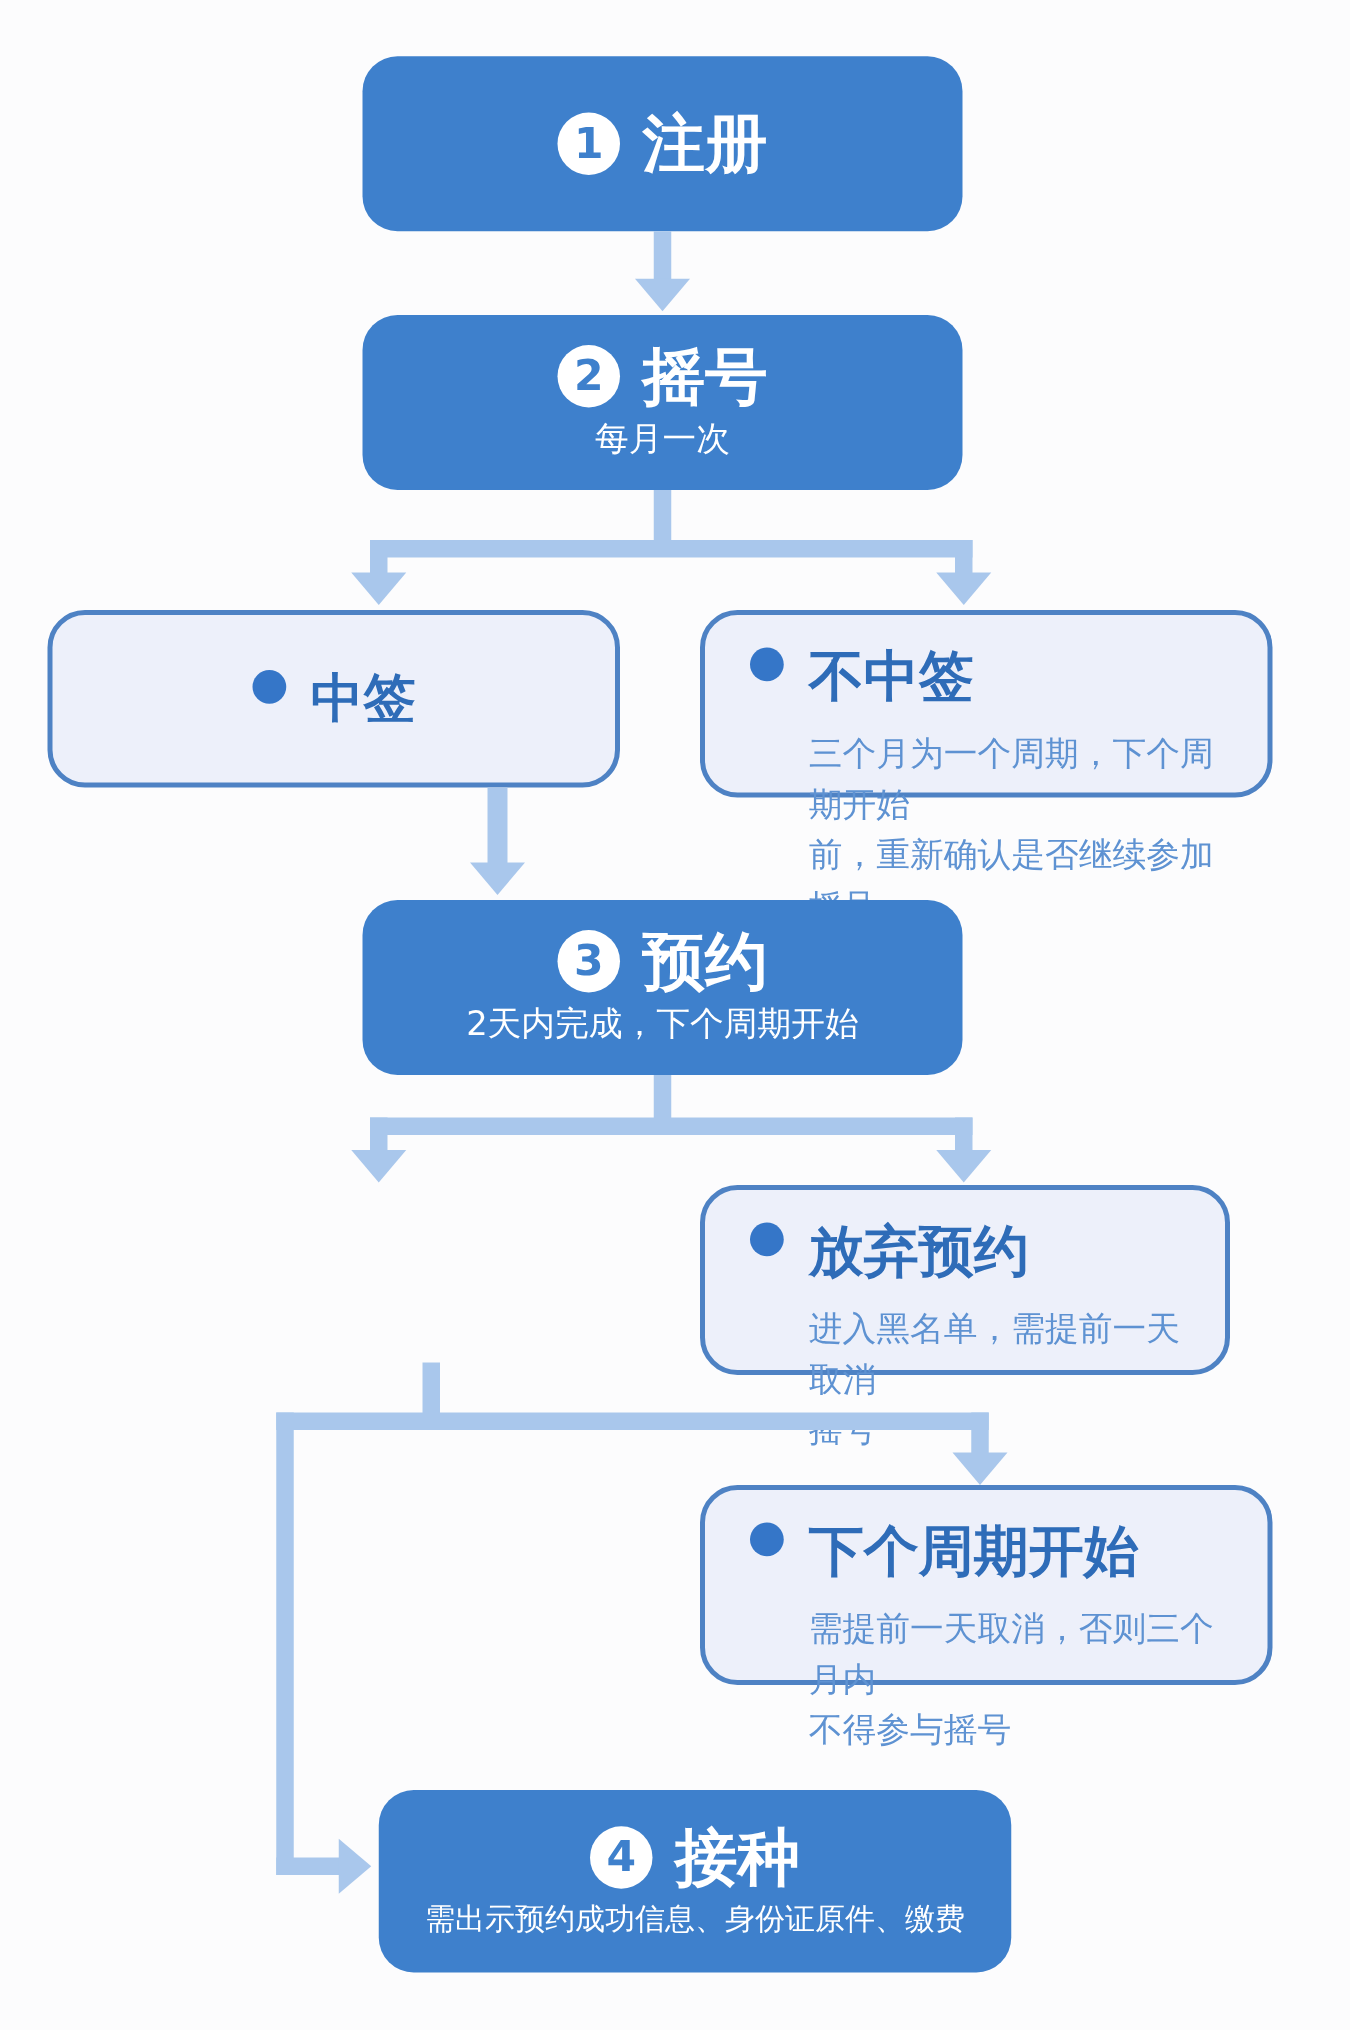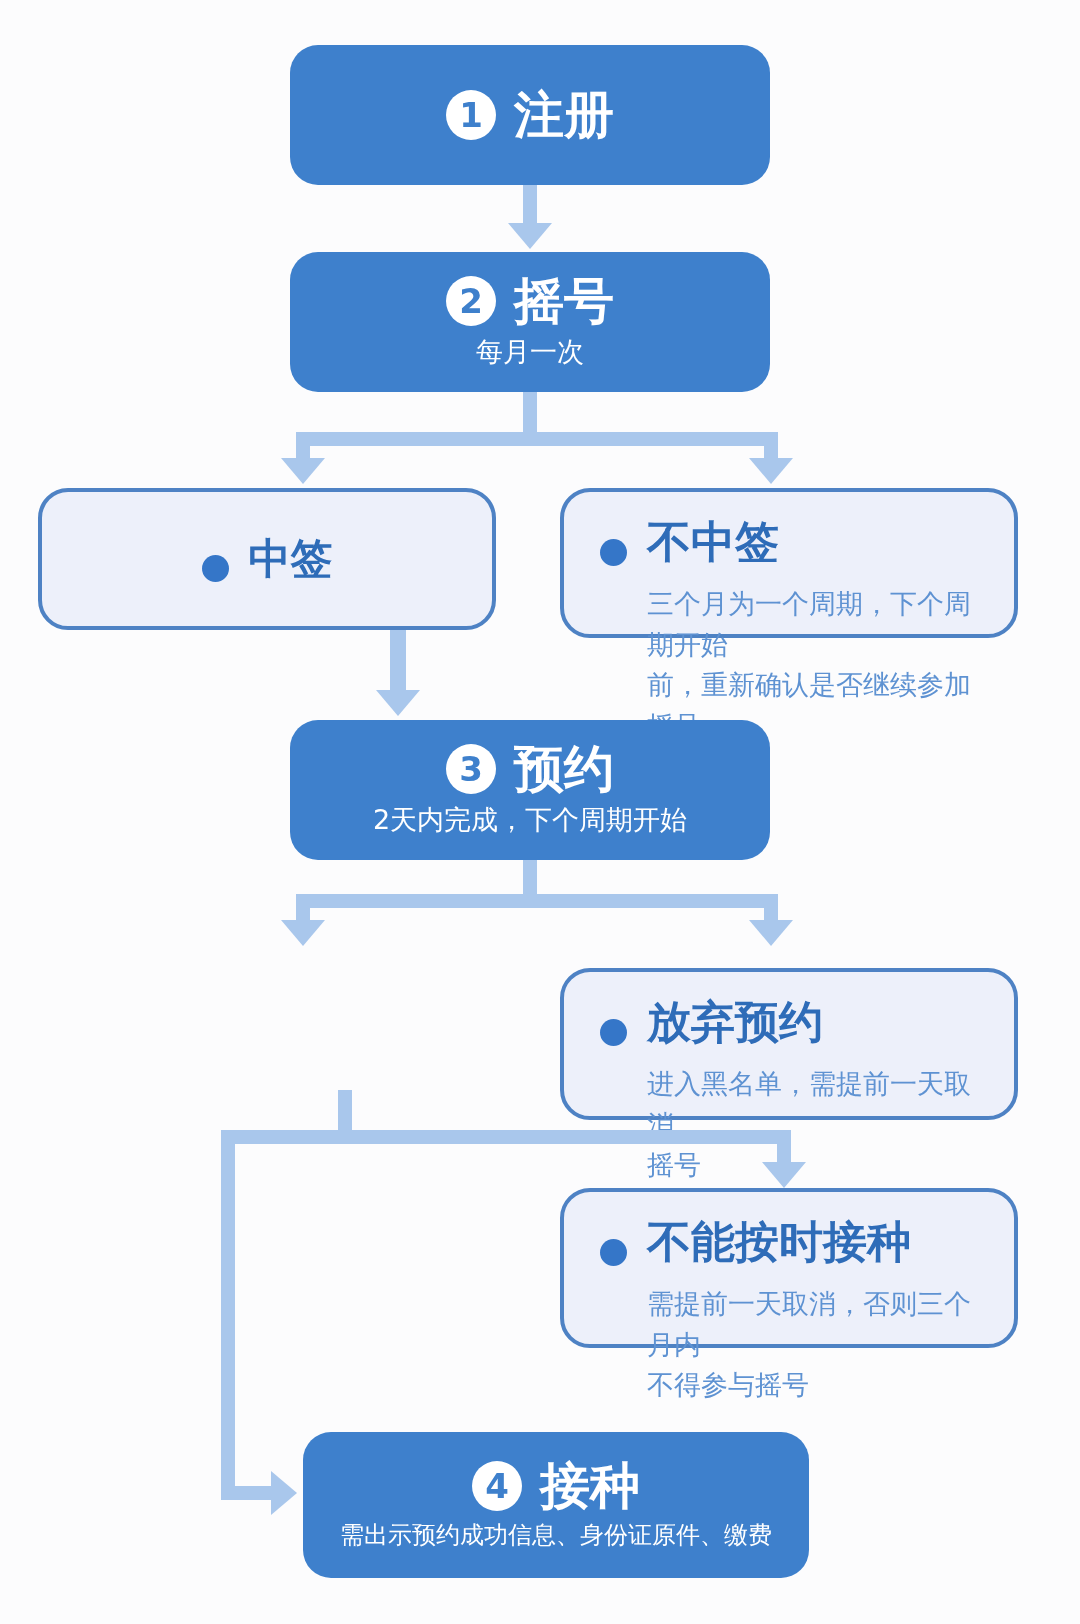--- a/index.html
+++ b/index.html
@@ -30,21 +30,21 @@
   }
   .step-sub{font-size:27px;line-height:1.2;}
 
   
   .outcome{
     position:absolute;background:var(--light-fill);
     border:4px solid var(--light-border);border-radius:30px;box-sizing:border-box;
   }
   .outcome.center{display:flex;align-items:center;justify-content:center;}
   .outcome.left{padding:26px 24px 20px 36px;}
-  .outcome-title{display:flex;align-items:flex-end;gap:20px;font-size:42px;font-weight:bold;color:var(--title-blue);line-height:1.1;}
+  .outcome-title{display:flex;align-items:flex-start;gap:20px;font-size:42px;font-weight:bold;color:var(--title-blue);line-height:1.1;}
   .outcome.left .outcome-title{font-size:44px;}
   .dot{width:27px;height:27px;border-radius:50%;background:var(--dot-blue);flex:0 0 auto;}
   .outcome-body{margin-left:47px;margin-top:18px;font-size:27px;line-height:1.5;color:var(--body-blue);white-space:pre-line;}
 
   
   .conn{position:absolute;background:var(--connector);}
   .arrow-down{position:absolute;width:0;height:0;border-left:22px solid transparent;border-right:22px solid transparent;border-top:26px solid var(--connector);}
   .arrow-right{position:absolute;width:0;height:0;border-top:22px solid transparent;border-bottom:22px solid transparent;border-left:26px solid var(--connector);}
 </style>
 </head>
@@ -105,41 +105,41 @@
   </div>
 
   <div class="conn" style="left:523px;top:860px;width:14px;height:44px;"></div>
   <div class="conn" style="left:296px;top:894px;width:482px;height:14px;"></div>
   <div class="conn" style="left:296px;top:894px;width:14px;height:30px;"></div>
   <div class="arrow-down" style="left:281px;top:920px;"></div>
   <div class="conn" style="left:764px;top:894px;width:14px;height:30px;"></div>
   <div class="arrow-down" style="left:749px;top:920px;"></div>
 
 
-  <div class="outcome left" style="left:560px;top:968px;width:458px;height:152px;">
+  <div class="outcome left" style="left:560px;top:948px;width:424px;height:152px;">
     <div class="outcome-title">
       <span class="dot"></span>
       <span>放弃预约</span>
     </div>
     <div class="outcome-body">进入黑名单，需提前一天取消
 摇号</div>
   </div>
 
   <div class="conn" style="left:338px;top:1090px;width:14px;height:46px;"></div>
   <div class="conn" style="left:221px;top:1130px;width:570px;height:14px;"></div>
   <div class="conn" style="left:777px;top:1130px;width:14px;height:36px;"></div>
   <div class="arrow-down" style="left:762px;top:1162px;"></div>
   <div class="conn" style="left:221px;top:1130px;width:14px;height:370px;"></div>
   <div class="conn" style="left:221px;top:1486px;width:52px;height:14px;"></div>
   <div class="arrow-right" style="left:271px;top:1471px;"></div>
 
   <div class="outcome left" style="left:560px;top:1188px;width:458px;height:160px;">
     <div class="outcome-title">
       <span class="dot"></span>
-      <span>不能按时接种</span>
+      <span>下个周期开始</span>
     </div>
     <div class="outcome-body">需提前一天取消，否则三个月内
 不得参与摇号</div>
   </div>
 
   <div class="step" style="left:303px;top:1432px;width:490px;height:146px;padding:0 8px;">
     <div class="step-title">
       <span class="num-badge">4</span>
       <span>接种</span>
     </div>

